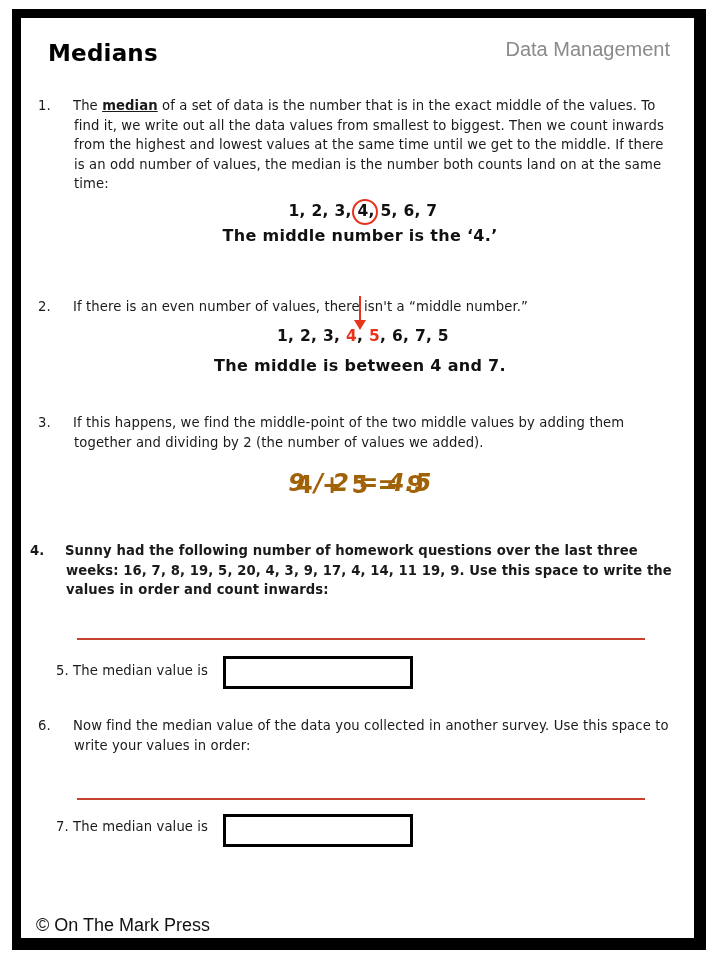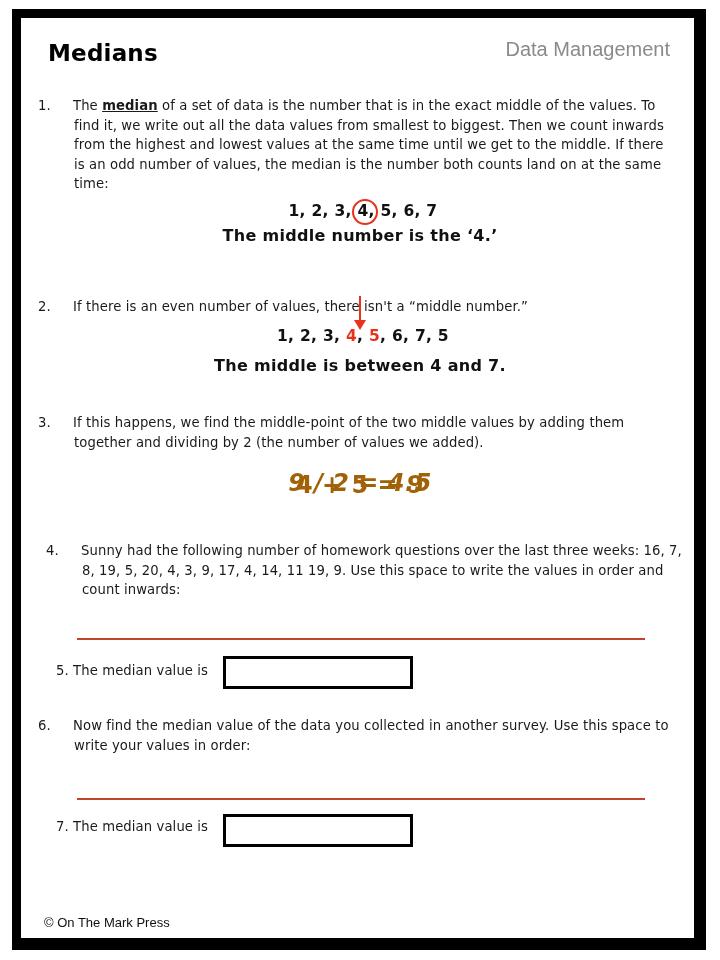--- a/index.html
+++ b/index.html
@@ -17,21 +17,21 @@
     .seq { font-weight: bold; font-size: 15.5px; letter-spacing: 0.3px; color: #111; margin-left: 6px; }
     .bigline { font-weight: bold; font-size: 16px; letter-spacing: 0.3px; color: #111; }
     .red { color: #e8321c; }
     .circle { display: inline-block; position: relative; }
     .circle::after { content: ""; position: absolute; left: -5px; top: -3px; width: 22px; height: 22px; border: 2.5px solid #e8321c; border-radius: 50%; }
     .arrow-line { left: 359px; top: 296px; width: 2px; height: 26px; background: #e8321c; }
     .arrow-head { left: 354px; top: 320px; width: 0; height: 0; border-left: 6px solid transparent; border-right: 6px solid transparent; border-top: 10px solid #e8321c; }
     .eq { font-weight: bold; font-size: 24px; color: #a16207; letter-spacing: 0.5px; line-height: 23px; }
     .rule { left: 77px; width: 568px; height: 2px; background: #c6402e; }
     .answer-box { width: 190px; height: 33px; border: 3px solid #000; box-sizing: border-box; background: #fff; }
-    .copyright { left: 44px; top: 915px; font-family: "Liberation Sans", sans-serif; font-size: 13px; color: #111; }
+    .copyright { left: 36px; top: 915px; font-family: "Liberation Sans", sans-serif; font-size: 18px; color: #111; }
   </style>
 </head>
 <body>
 
 <div class="frame"></div>
 
 <div class="abs title">Medians</div>
 <div class="abs subject">Data Management</div>
 
 <div class="abs para hang" style="left:56px; top:96px; width:600px;">
@@ -55,21 +55,21 @@
 </div>
 <div class="abs center bigline" style="top:356px;">The middle is between 4 and 7.</div>
 
 <div class="abs para hang" style="left:56px; top:413px; width:600px;">
   <span class="num">3.</span><span>If this happens, we find the middle-point of the two middle values by adding them together and dividing by 2 (the number of values we added).</span>
 </div>
 
 <div class="abs center eq" style="top:474px;">4 + 5 = 9</div>
 <div class="abs center eq" style="top:472px;font-style:italic;">9 / 2 = 4.5</div>
 
-<div class="abs para hang" style="left:64px; top:541px; width:610px;">
+<div class="abs para hang" style="left:48px; top:541px; width:610px;font-weight:bold;">
   <span class="num">4.</span><span>Sunny had the following number of homework questions over the last three weeks: 16, 7, 8, 19, 5, 20, 4, 3, 9, 17, 4, 14, 11 19, 9. Use this space to write the values in order and count inwards:</span>
 </div>
 
 <div class="abs rule" style="top:638px;"></div>
 
 <div class="abs para" style="left:56px; top:661px;">
   <span>5.</span> <span>The median value is</span>
 </div>
 <div class="abs answer-box" style="left:223px; top:656px;"></div>
 

